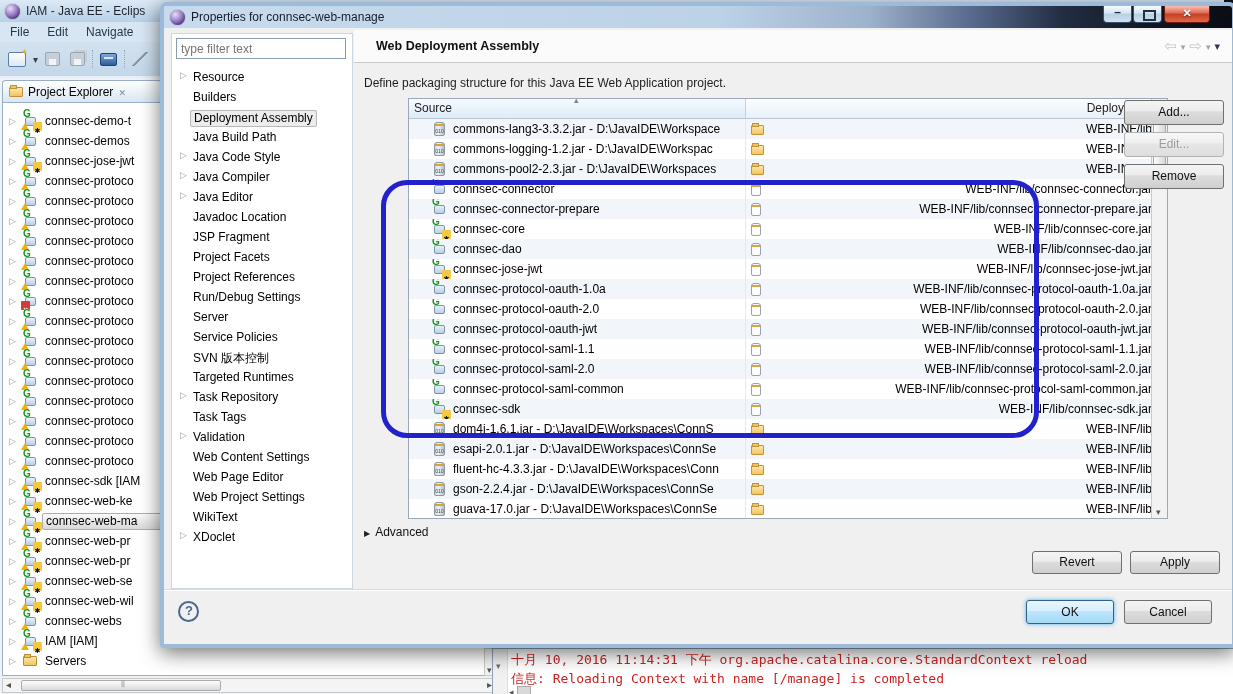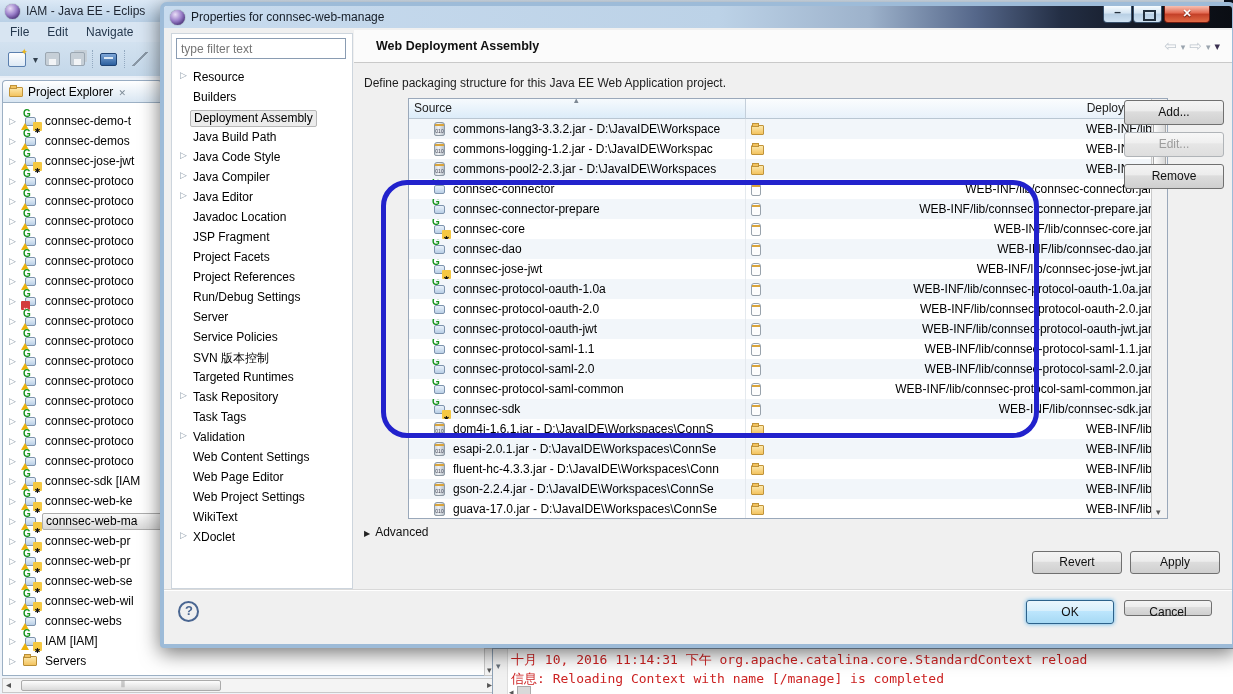--- a/index.html
+++ b/index.html
@@ -154,21 +154,21 @@
   .btn { position:absolute; text-align:center; border:1px solid #707070; border-radius:3px; color:#111;
     background:linear-gradient(#f4f4f4,#ececec 45%,#dddddd 46%,#cfcfcf); font-size:12px; padding-top:4px; }
   .btn.disabled { color:#9d9d9d; border-color:#b0b4b8; background:linear-gradient(#f7f7f7,#efefef 45%,#e6e6e6 46%,#dedede); }
   .btn-add { left:960px; top:94px; width:100px; height:25px; }
   .btn-edit { left:960px; top:126px; width:100px; height:25px; }
   .btn-remove { left:960px; top:158px; width:100px; height:25px; }
   .btn-revert { left:868px; top:545px; width:90px; height:23px; padding-top:3px; }
   .btn-apply { left:966px; top:545px; width:90px; height:23px; padding-top:3px; }
   .btn-ok { left:862px; top:594px; width:88px; height:24px; border-color:#2c628b;
     background:linear-gradient(#eaf6fd,#d7effc 45%,#bde6fd 46%,#a6d9f4); box-shadow:0 0 4px #54b0e8; }
-  .btn-cancel { left:960px; top:594px; width:88px; height:16px; }
+  .btn-cancel { left:960px; top:594px; width:88px; height:24px; }
 
   .adv { position:absolute; left:200px; top:519px; font-weight:normal; color:#111; }
   .adv .adv-arr::before { content:"▶"; font-size:8px; color:#222; margin-right:5px; }
   .bottom-sep { position:absolute; left:0; top:583px; width:1068px; height:2px; border-top:1px solid #d9d9d9; border-bottom:1px solid #fff; }
   .help-btn { position:absolute; left:14px; top:595px; width:21px; height:21px; border:2px solid #4a6691; border-radius:50%; }
   .help-btn::after { content:"?"; position:absolute; left:5px; top:0px; color:#4a6691; font-weight:bold; font-size:13px; }
 
   .annot { position:absolute; left:217px; top:174px; width:658px; height:258px; border:5px solid #2222cc; border-radius:26px; z-index:20; pointer-events:none; }
 </style>
 </head>

